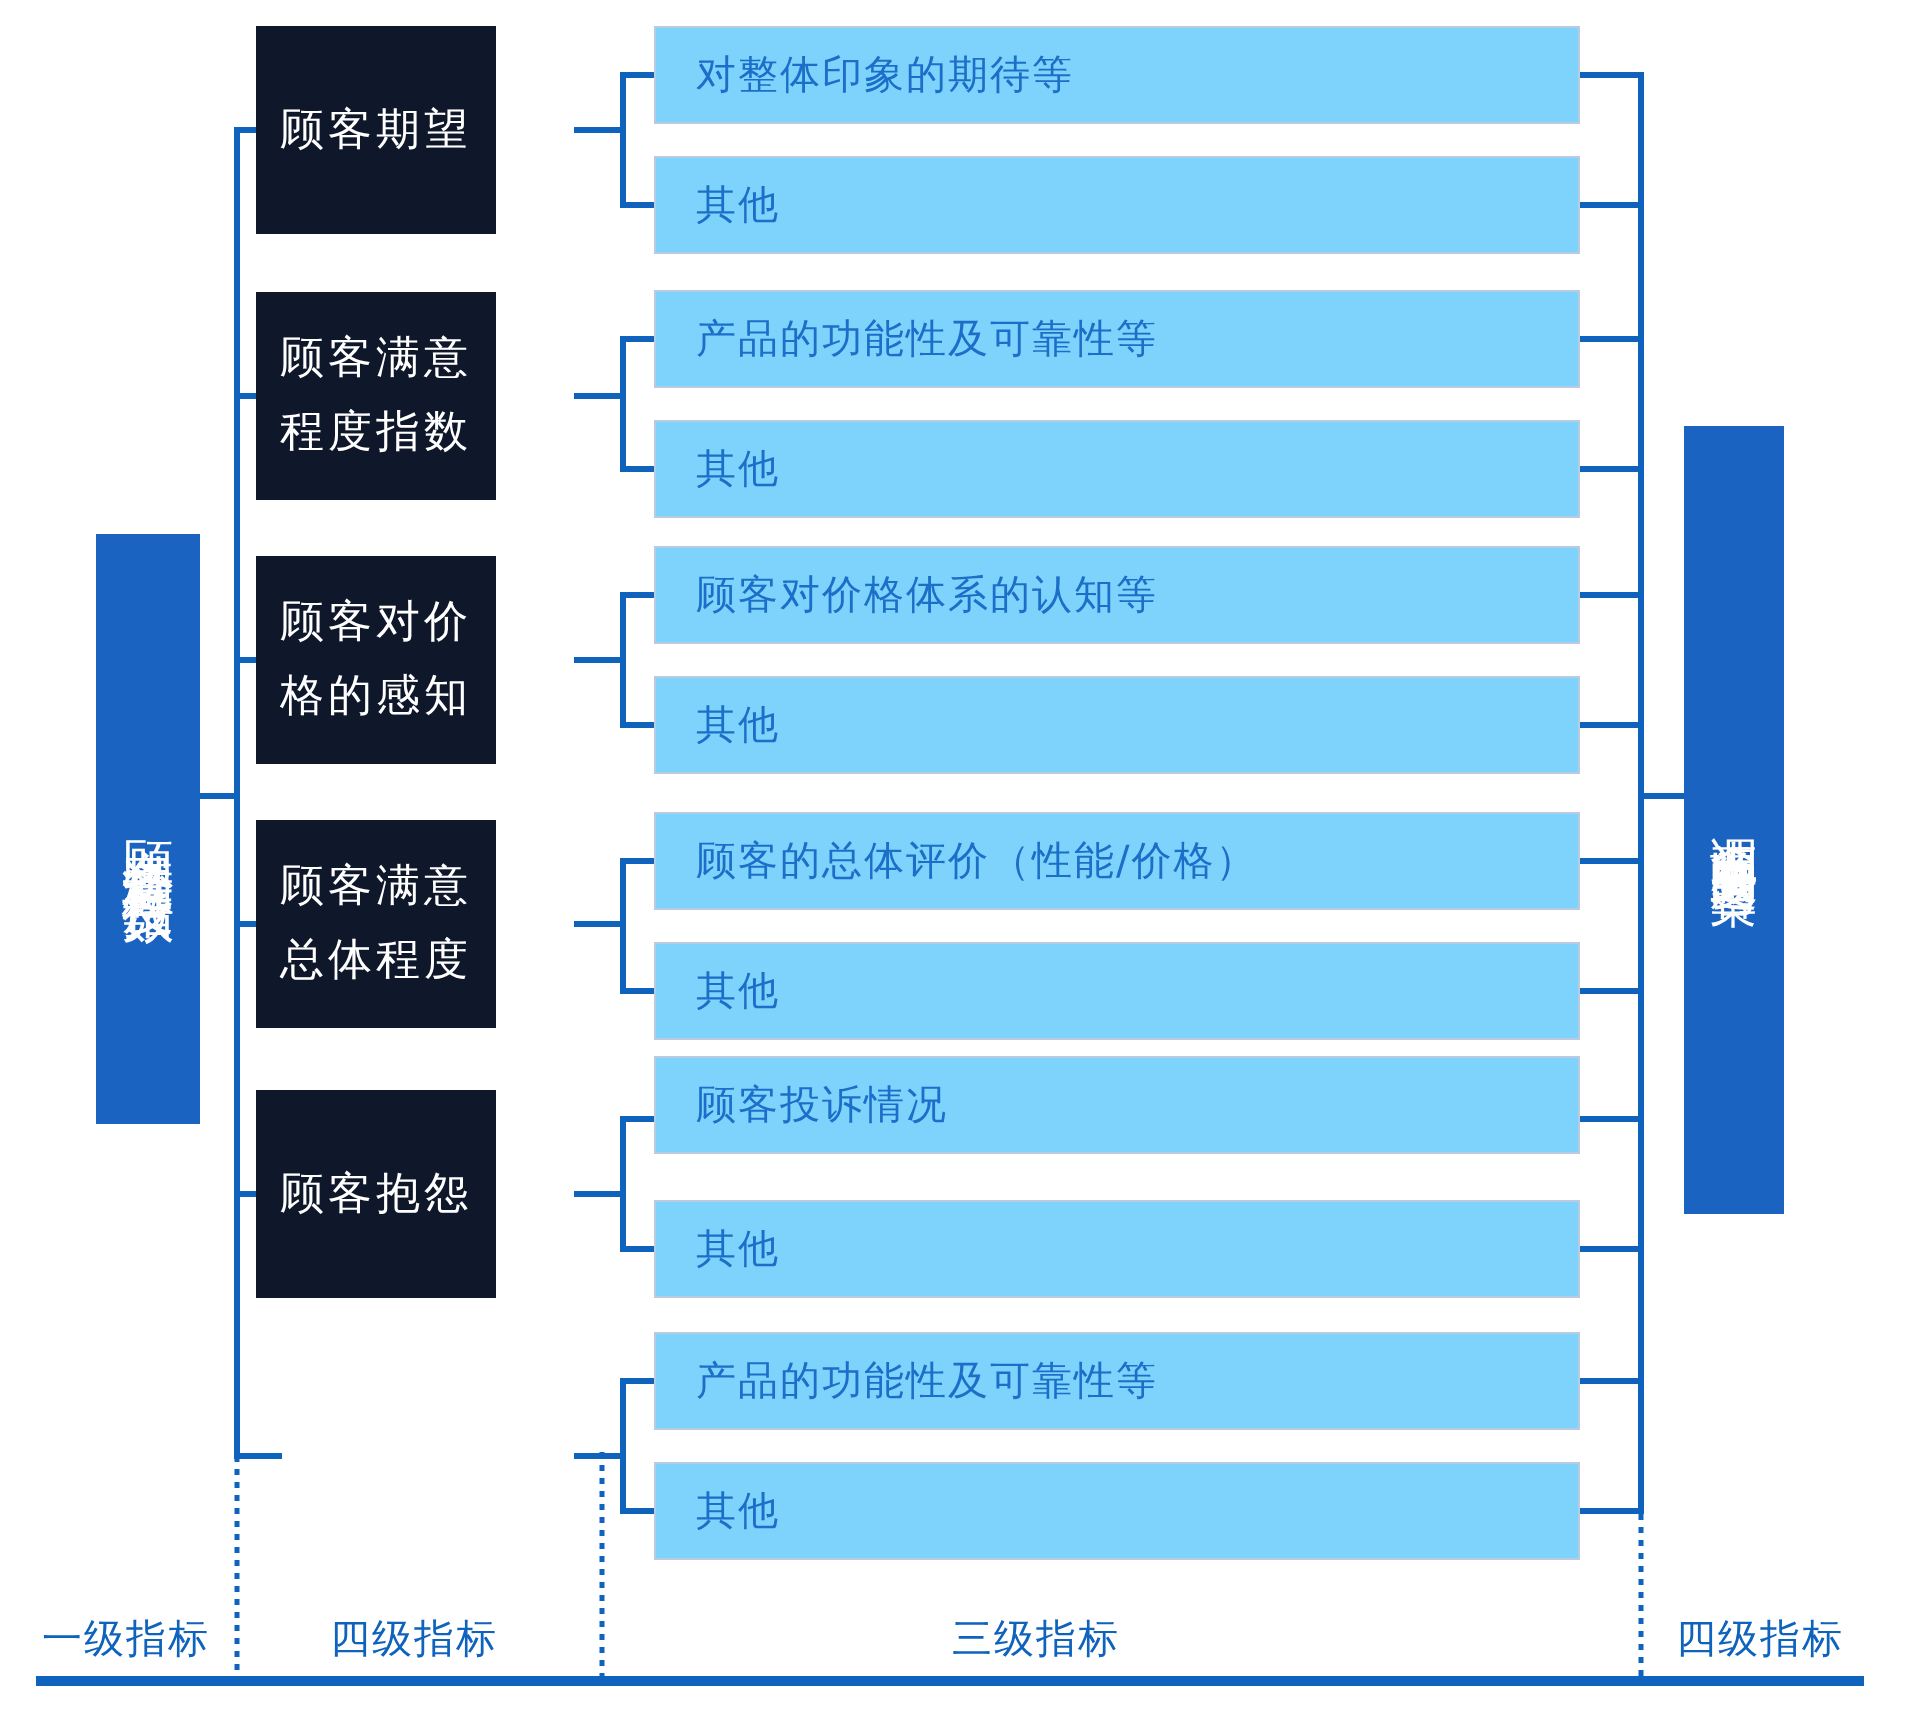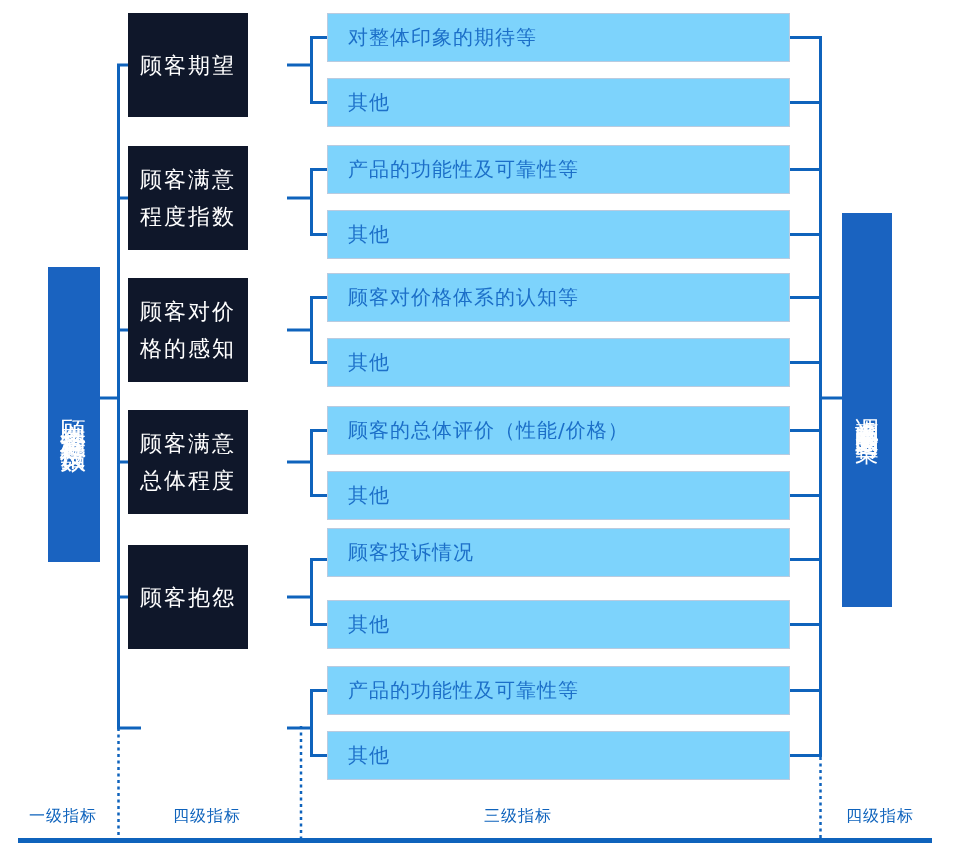--- a/index.html
+++ b/index.html
@@ -69,21 +69,21 @@
     overflow: hidden;
   }
 
   
   .axis-label {
     position: absolute;
     z-index: 1;
     top: 806px;
     transform: translateX(-50%);
     color: #0F63BC;
-    font-size: 16px;
+    font-size: 20px;
     letter-spacing: 1px;
     white-space: nowrap;
   }
 </style>
 </head>
 <body>
 
 <div id="stage">
 
   <svg id="connectors" viewBox="0 0 960 864" xmlns="http://www.w3.org/2000/svg">

